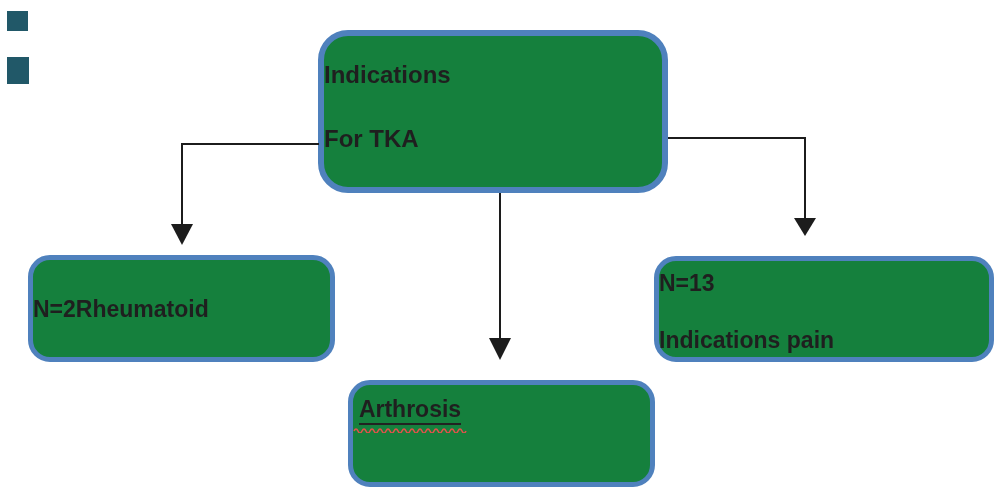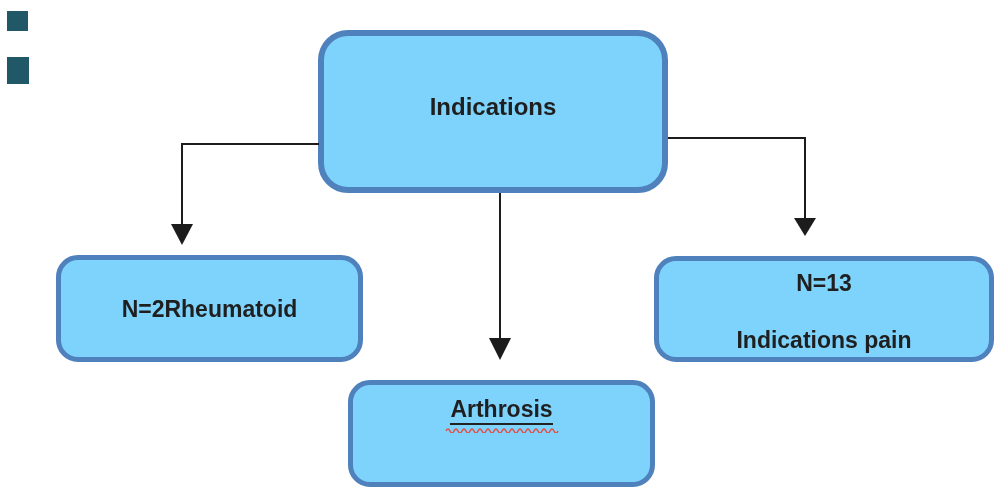--- a/index.html
+++ b/index.html
@@ -17,37 +17,37 @@
     background:var(--bg);
     overflow:hidden;
     font-family:"Liberation Sans","DejaVu Sans",sans-serif;
     color:var(--text);
   }
   .node{
     position:absolute;
     box-sizing:border-box;
     border:5px solid var(--box-border);
     border-radius:22px;
-    background:#7dd3fc;
+    background:#15803d;
     display:flex;
     flex-direction:column;
-    align-items:center;
+    align-items:flex-start;
     font-weight:bold;
     font-size:23px;
     text-align:center;
   }
   .node-root{
     left:318px;top:30px;width:350px;height:163px;
     border-width:6px;border-radius:30px;
     justify-content:center;gap:36px;
     padding-bottom:10px;font-size:24px;
   }
   .node-left{
     left:28px;top:255px;width:307px;height:107px;
-    justify-content:center;line-height:34px;margin-left:28px;
+    justify-content:center;line-height:34px;
   }
   .node-right{
     left:654px;top:256px;width:340px;height:106px;
     justify-content:space-between;
     padding:9px 0 3px 0;
   }
   .node-bottom{
     left:348px;top:380px;width:307px;height:107px;
     justify-content:flex-start;
     padding-top:11px;
@@ -75,20 +75,21 @@
 </head>
 <body>
 
 <div class="canvas">
 
   <div class="corner-mark mark-1"></div>
   <div class="corner-mark mark-2"></div>
 
   <div class="node node-root">
     <div>Indications</div>
+    <div>For TKA</div>
   </div>
 
   <div class="h-line" style="left:182px;top:143px;width:137px;"></div>
   <div class="v-line" style="left:181px;top:143px;height:83px;"></div>
   <div class="arrowhead" style="left:171px;top:224px;"></div>
 
   <div class="h-line" style="left:668px;top:137px;width:137px;"></div>
   <div class="v-line" style="left:804px;top:137px;height:83px;"></div>
   <div class="arrowhead" style="left:794px;top:218px;border-top-width:18px;"></div>
 

